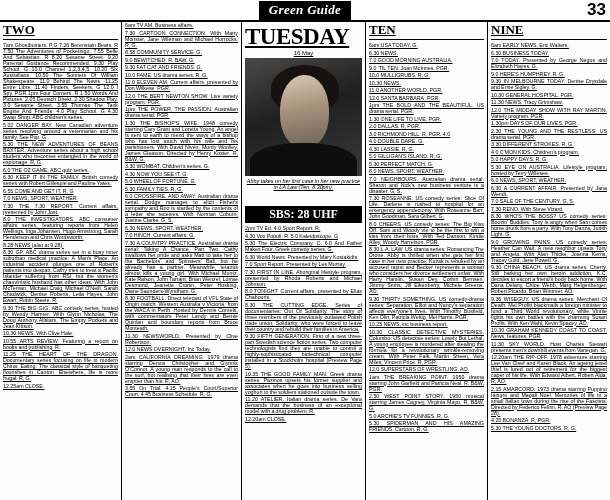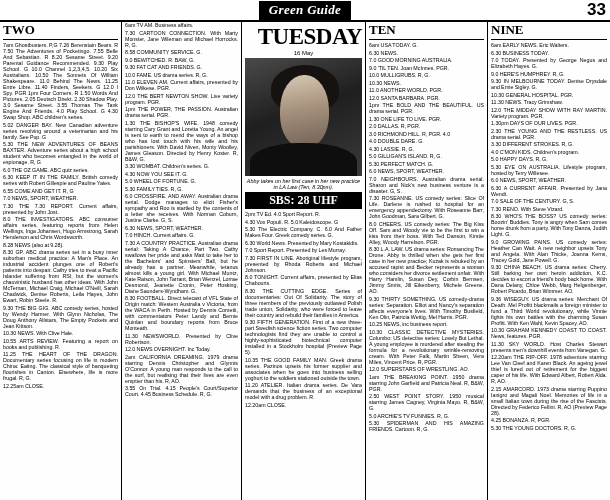--- a/index.html
+++ b/index.html
@@ -26,20 +26,21 @@
     font-family:"Liberation Sans", sans-serif;
   }
 
   
   .cols{display:flex;height:478px;}
   .col{
     border-right:1px solid #000;
     padding:0 3px 0 3px;
     box-sizing:border-box;
     overflow:hidden;
+    text-decoration:underline;
   }
   .col:last-child{border-right:none;}
   .c1{width:122px;}
   .c2{width:120px;}
   .c3{width:124px;}
   .c4{width:122px;}
   .c5{width:122px;}
 
   .chan{
     font-family:"Liberation Serif", serif;
@@ -51,21 +52,21 @@
     font-size:5.3px;line-height:6.0px;
     text-align:justify;
     margin-bottom:1.5px;
     word-spacing:-0.2px;
   }
 
   
   .feature-title{
     font-family:"Liberation Serif", serif;
     font-weight:bold;font-size:23px;line-height:24px;
-    text-align:right;letter-spacing:-0.5px;margin:3px 0 1px 0;
+    text-align:left;letter-spacing:-0.5px;margin:3px 0 1px 0;
   }
   .feature-date{
     font-size:6px;text-align:center;margin-bottom:2px;
   }
   .photo{
     width:100%;height:118px;background:#2b2b2b;
     background:linear-gradient(160deg,#4a4a4a 0%,#1f1f1f 45%,#3a3a3a 100%);
     position:relative;overflow:hidden;
   }
   .photo .face{
@@ -84,21 +85,21 @@
     border-radius:46% 46% 0 0;background:#0e0e0e;
   }
   .caption{
     font-size:5.4px;line-height:6.2px;font-style:italic;text-align:center;
     margin:2px 0 2px 0;
   }
   .sbs-bar{
     background:#000;color:#fff;font-weight:bold;
     font-family:"Liberation Serif", serif;
     font-size:12px;line-height:14px;text-align:center;padding:1px 0 2px 0;
-    margin:2px 0 2px 0;
+    margin:16px 0 2px 0;
   }
 </style>
 </head>
 <body>
 
 <div class="page">
 
   <div class="masthead">
     <div class="logo">Green Guide</div>
     <div class="pageno">33</div>

